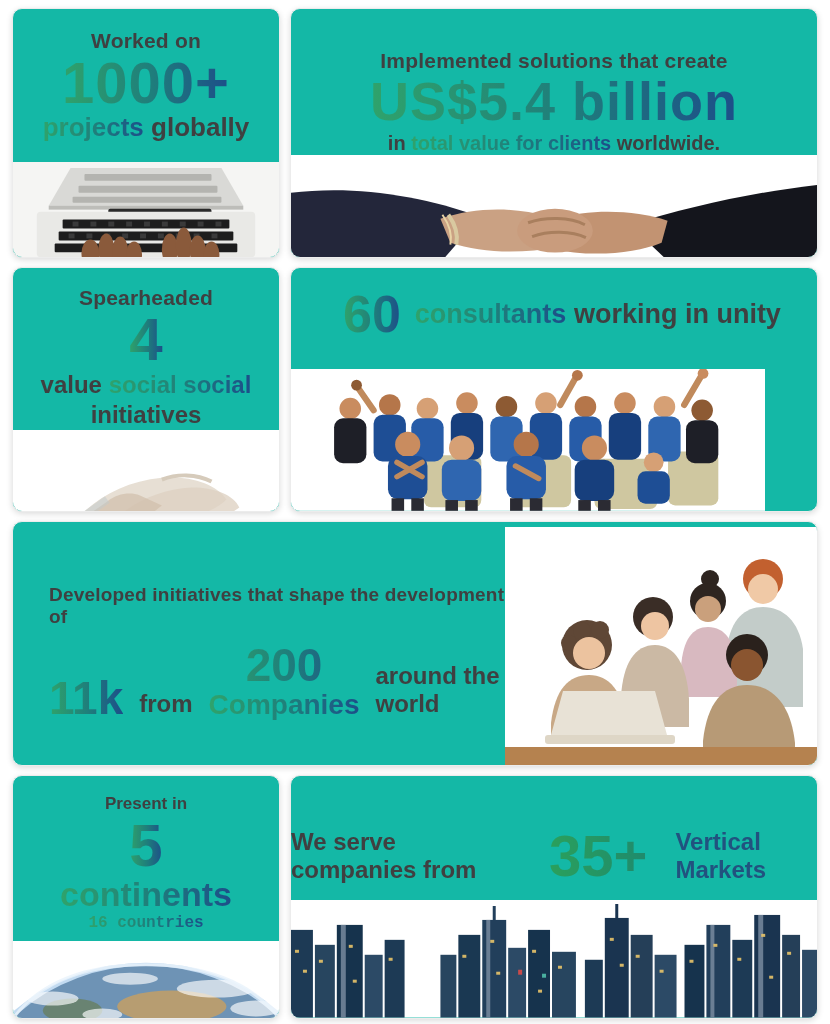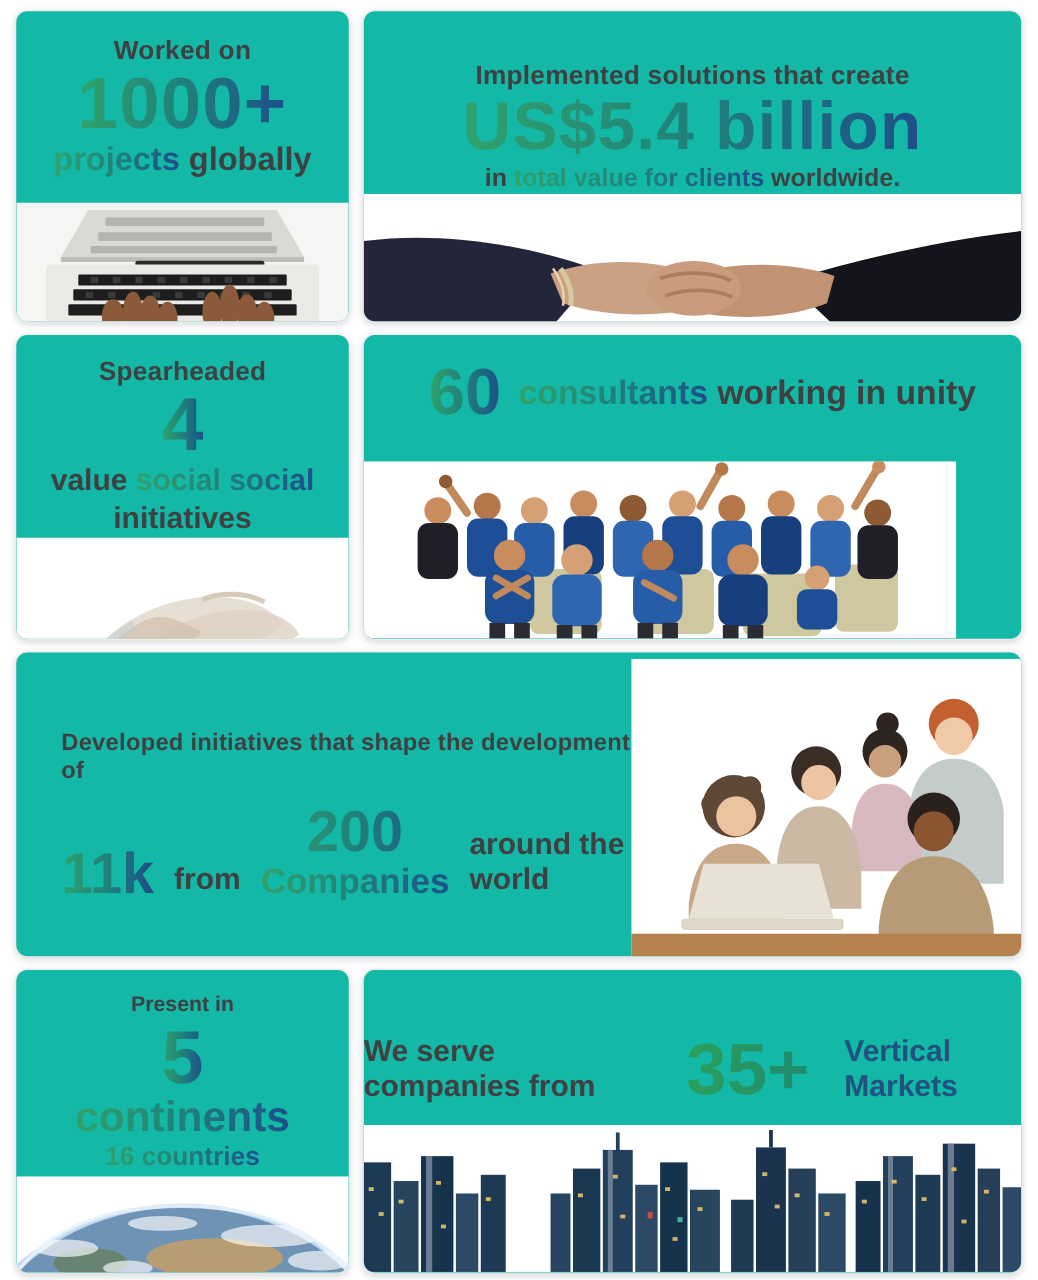--- a/index.html
+++ b/index.html
@@ -64,21 +64,21 @@
   .c5 .col{text-align:center;}
   .c5 .num{font-size:46px;line-height:1;}
   .c5 .label{font-size:28px;line-height:1.1;margin-top:2px;}
   .c5 .conn{font-size:24px;padding-bottom:3px;}
   .c5 .right{width:312px;display:flex;align-items:flex-end;justify-content:flex-end;}
   
   .c6{padding-top:18px;}
   .c6 .intro6{font-size:17px;}
   .c6 .stat{font-size:60px;line-height:1.05;}
   .c6 .label{font-size:34px;line-height:1;}
-  .c6 .sub{font-size:21px;margin-top:3px;}
+  .c6 .sub{font-size:16px;margin-top:3px;font-family:Liberation Mono, monospace;}
   .c6 .img{margin-top:auto;width:100%;}
   
   .c7{padding-top:52px;}
   .c7 .line{display:flex;align-items:center;gap:28px;}
   .c7 .pre{font-size:24px;}
   .c7 .stat{font-size:58px;line-height:.9;}
   .c7 .post{font-size:24px;}
   .c7 .img{margin-top:auto;width:100%;}
   svg{display:block;}
 </style>

